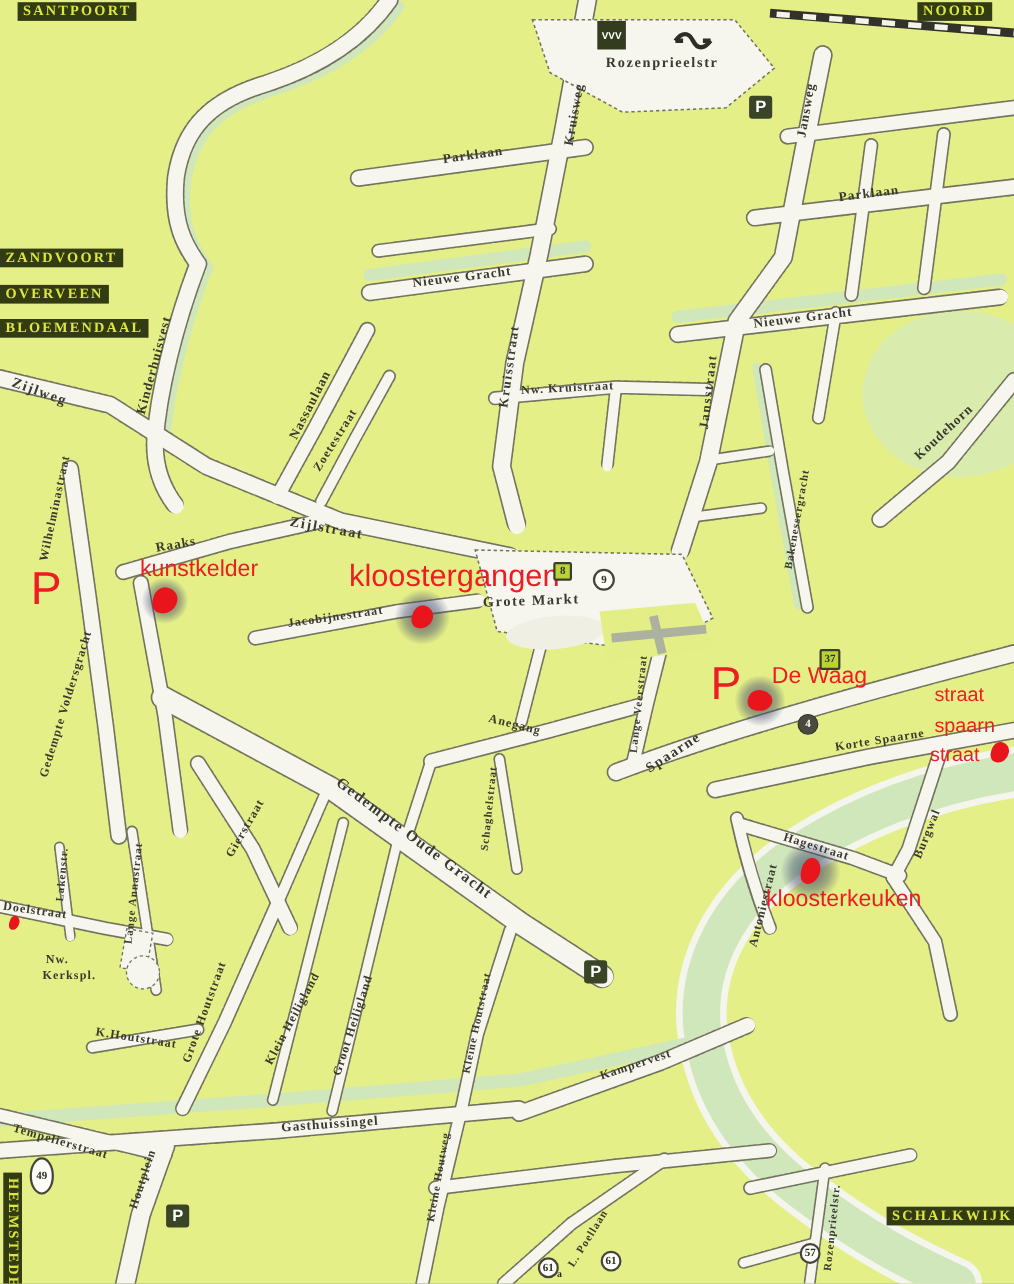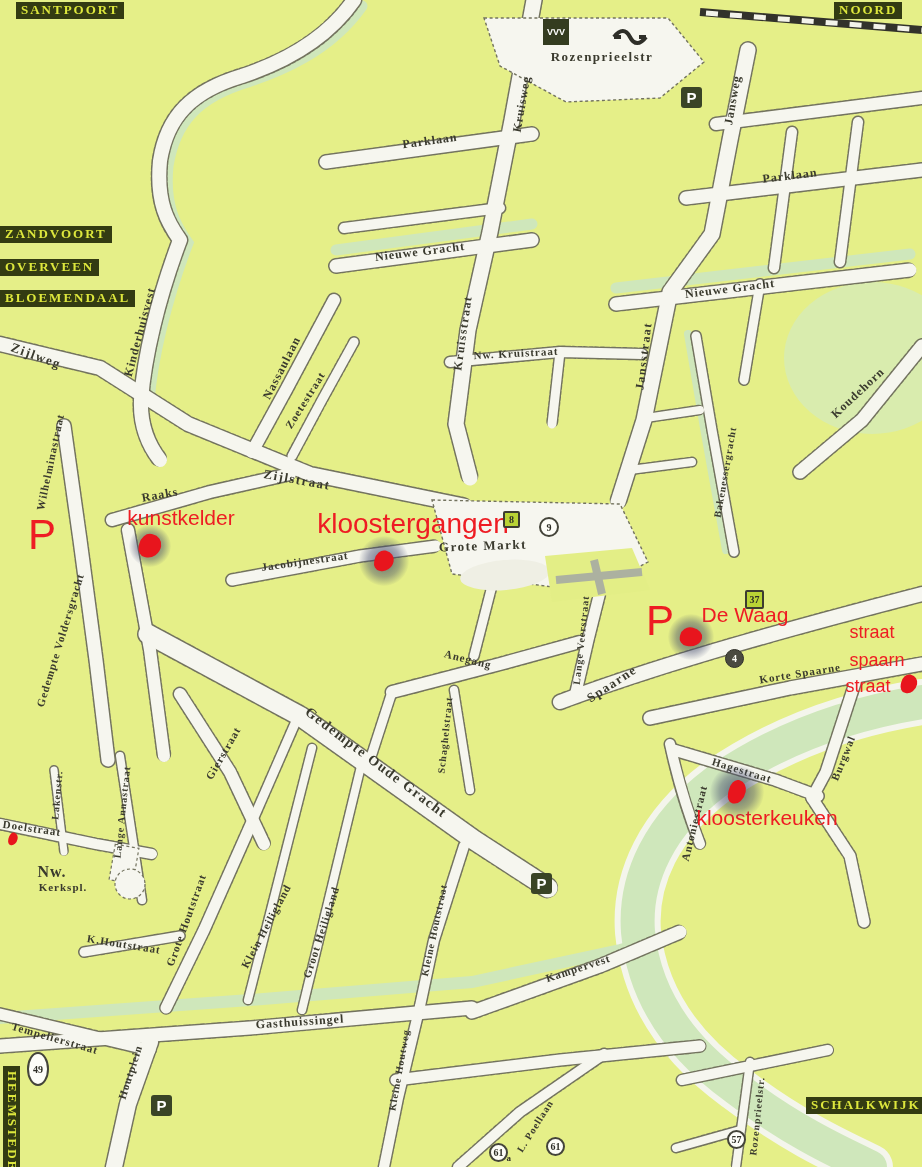--- a/index.html
+++ b/index.html
@@ -292,21 +292,21 @@
       <div class="slabel" style="left: 800px; top: 673px; font-size: 11px; transform: translate(-50%, -50%) rotate(-9deg);">Korte Spaarne</div>
       <div class="slabel" style="left: 223px; top: 753px; font-size: 11px; transform: translate(-50%, -50%) rotate(-60deg);">Gierstraat</div>
       <div class="slabel bold" style="left: 376px; top: 763px; font-size: 14px; transform: translate(-50%, -50%) rotate(37deg);">Gedempte Oude Gracht</div>
       <div class="slabel" style="left: 445px; top: 735px; font-size: 10px; transform: translate(-50%, -50%) rotate(-84deg);">Schaghelstraat</div>
       <div class="slabel" style="left: 742px; top: 770px; font-size: 11px; transform: translate(-50%, -50%) rotate(17deg);">Hagestraat</div>
       <div class="slabel" style="left: 843px; top: 758px; font-size: 11px; transform: translate(-50%, -50%) rotate(-68deg);">Burgwal</div>
       <div class="slabel" style="left: 694px; top: 823px; font-size: 11px; transform: translate(-50%, -50%) rotate(-76deg);">Antoniestraat</div>
       <div class="slabel" style="left: 32px; top: 828px; font-size: 11px; transform: translate(-50%, -50%) rotate(8deg);">Doelstraat</div>
       <div class="slabel" style="left: 57px; top: 795px; font-size: 10px; transform: translate(-50%, -50%) rotate(-85deg);">Lakenstr.</div>
       <div class="slabel" style="left: 122px; top: 812px; font-size: 10px; transform: translate(-50%, -50%) rotate(-84deg);">Lange Annastraat</div>
-      <div class="slabel" style="left: 52px; top: 872px; font-size: 16px; transform: translate(-50%, -50%) rotate(0deg);">Nw.</div>
+      <div class="slabel" style="left: 52px; top: 872px; font-size: 11px; transform: translate(-50%, -50%) rotate(0deg);">Nw.</div>
       <div class="slabel" style="left: 63px; top: 887px; font-size: 11px; transform: translate(-50%, -50%) rotate(0deg);">Kerkspl.</div>
       <div class="slabel" style="left: 124px; top: 944px; font-size: 11px; transform: translate(-50%, -50%) rotate(9deg);">K.Houtstraat</div>
       <div class="slabel" style="left: 186px; top: 920px; font-size: 11px; transform: translate(-50%, -50%) rotate(-70deg);">Grote Houtstraat</div>
       <div class="slabel" style="left: 266px; top: 926px; font-size: 11px; transform: translate(-50%, -50%) rotate(-62deg);">Klein Heiligland</div>
       <div class="slabel" style="left: 321px; top: 932px; font-size: 11px; transform: translate(-50%, -50%) rotate(-72deg);">Groot Heiligland</div>
       <div class="slabel" style="left: 434px; top: 930px; font-size: 10px; transform: translate(-50%, -50%) rotate(-78deg);">Kleine Houtstraat</div>
       <div class="slabel" style="left: 578px; top: 968px; font-size: 11px; transform: translate(-50%, -50%) rotate(-18deg);">Kampervest</div>
       <div class="slabel" style="left: 300px; top: 1022px; font-size: 12px; transform: translate(-50%, -50%) rotate(-4deg);">Gasthuissingel</div>
       <div class="slabel" style="left: 55px; top: 1038px; font-size: 11px; transform: translate(-50%, -50%) rotate(16deg);">Tempelierstraat</div>
       <div class="slabel" style="left: 130px; top: 1072px; font-size: 11px; transform: translate(-50%, -50%) rotate(-72deg);">Houtplein</div>

